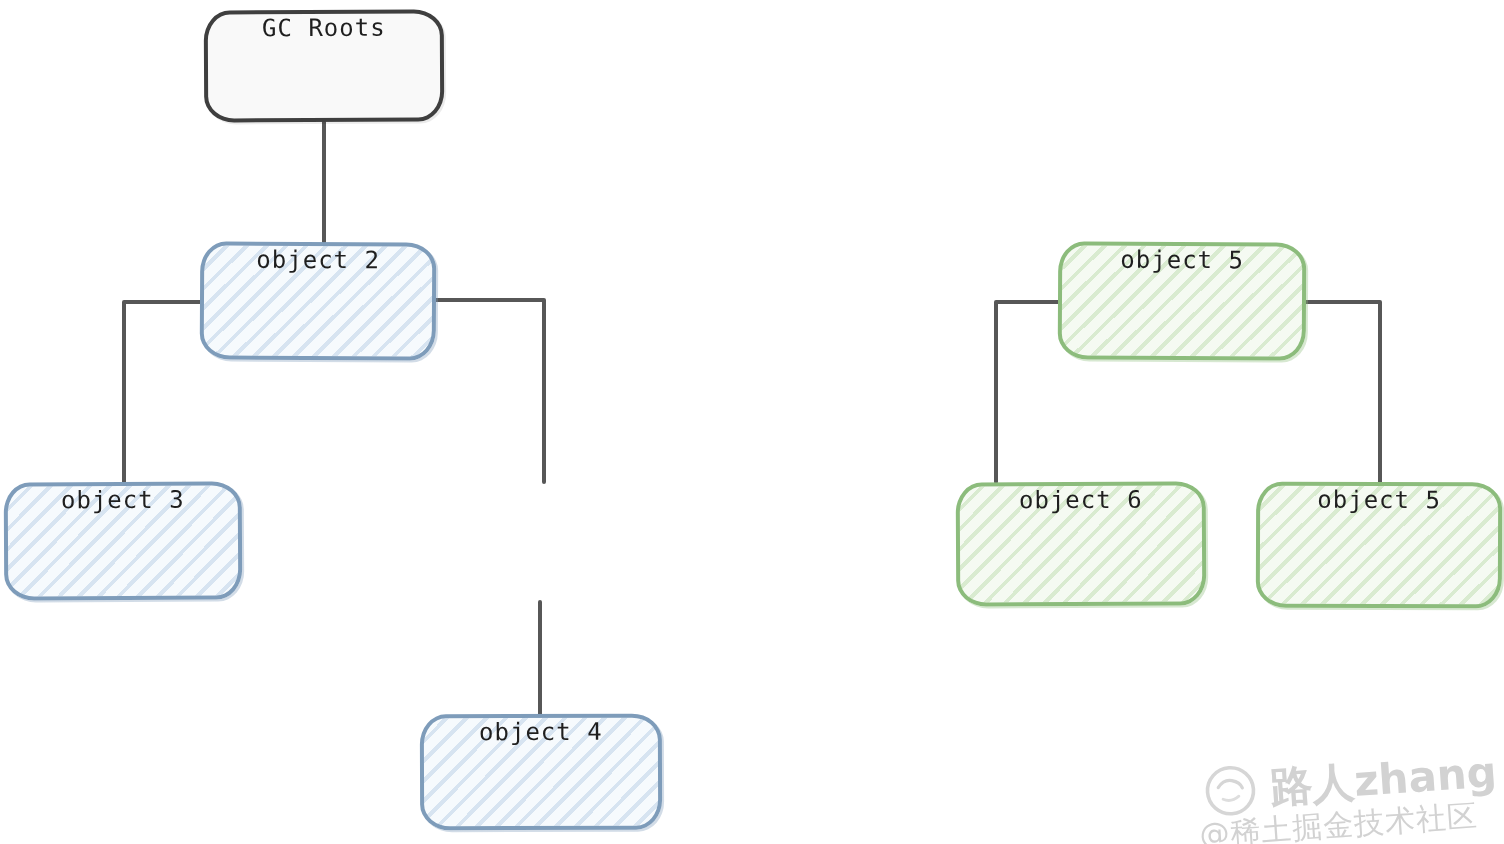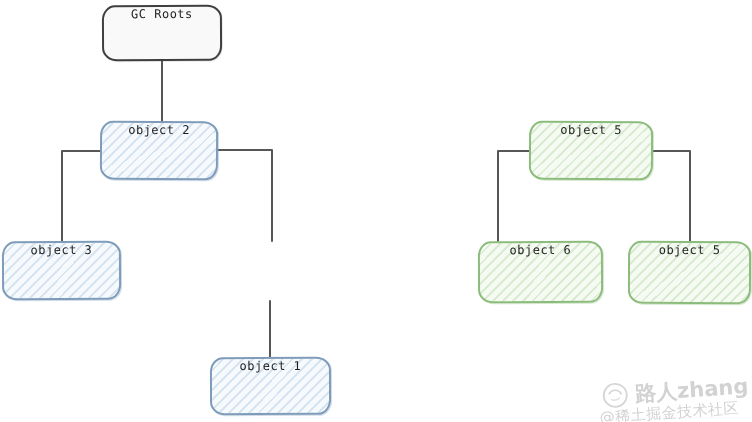--- a/index.html
+++ b/index.html
@@ -69,21 +69,21 @@
   <div class="node blue" style="left:100px; top:121px; width:118px; height:59px; transform:rotate(0.3deg);">
     <span>object 2</span>
   </div>
 
   <div class="node blue" style="left:2px; top:241px; width:119px; height:59px; transform:rotate(-0.3deg);">
     <span>object 3</span>
   </div>
 
 
   <div class="node blue" style="left:210px; top:357px; width:121px; height:58px; transform:rotate(-0.2deg);">
-    <span>object 1</span>
+    <span>object 4</span>
   </div>
 
   <div class="node green" style="left:529px; top:121px; width:124px; height:59px; transform:rotate(0.3deg);">
     <span>object 5</span>
   </div>
 
   <div class="node green" style="left:434px; top:241px; width:125px; height:62px; transform:rotate(-0.3deg);margin-left:44px;">
     <span>object 6</span>
   </div>
 

